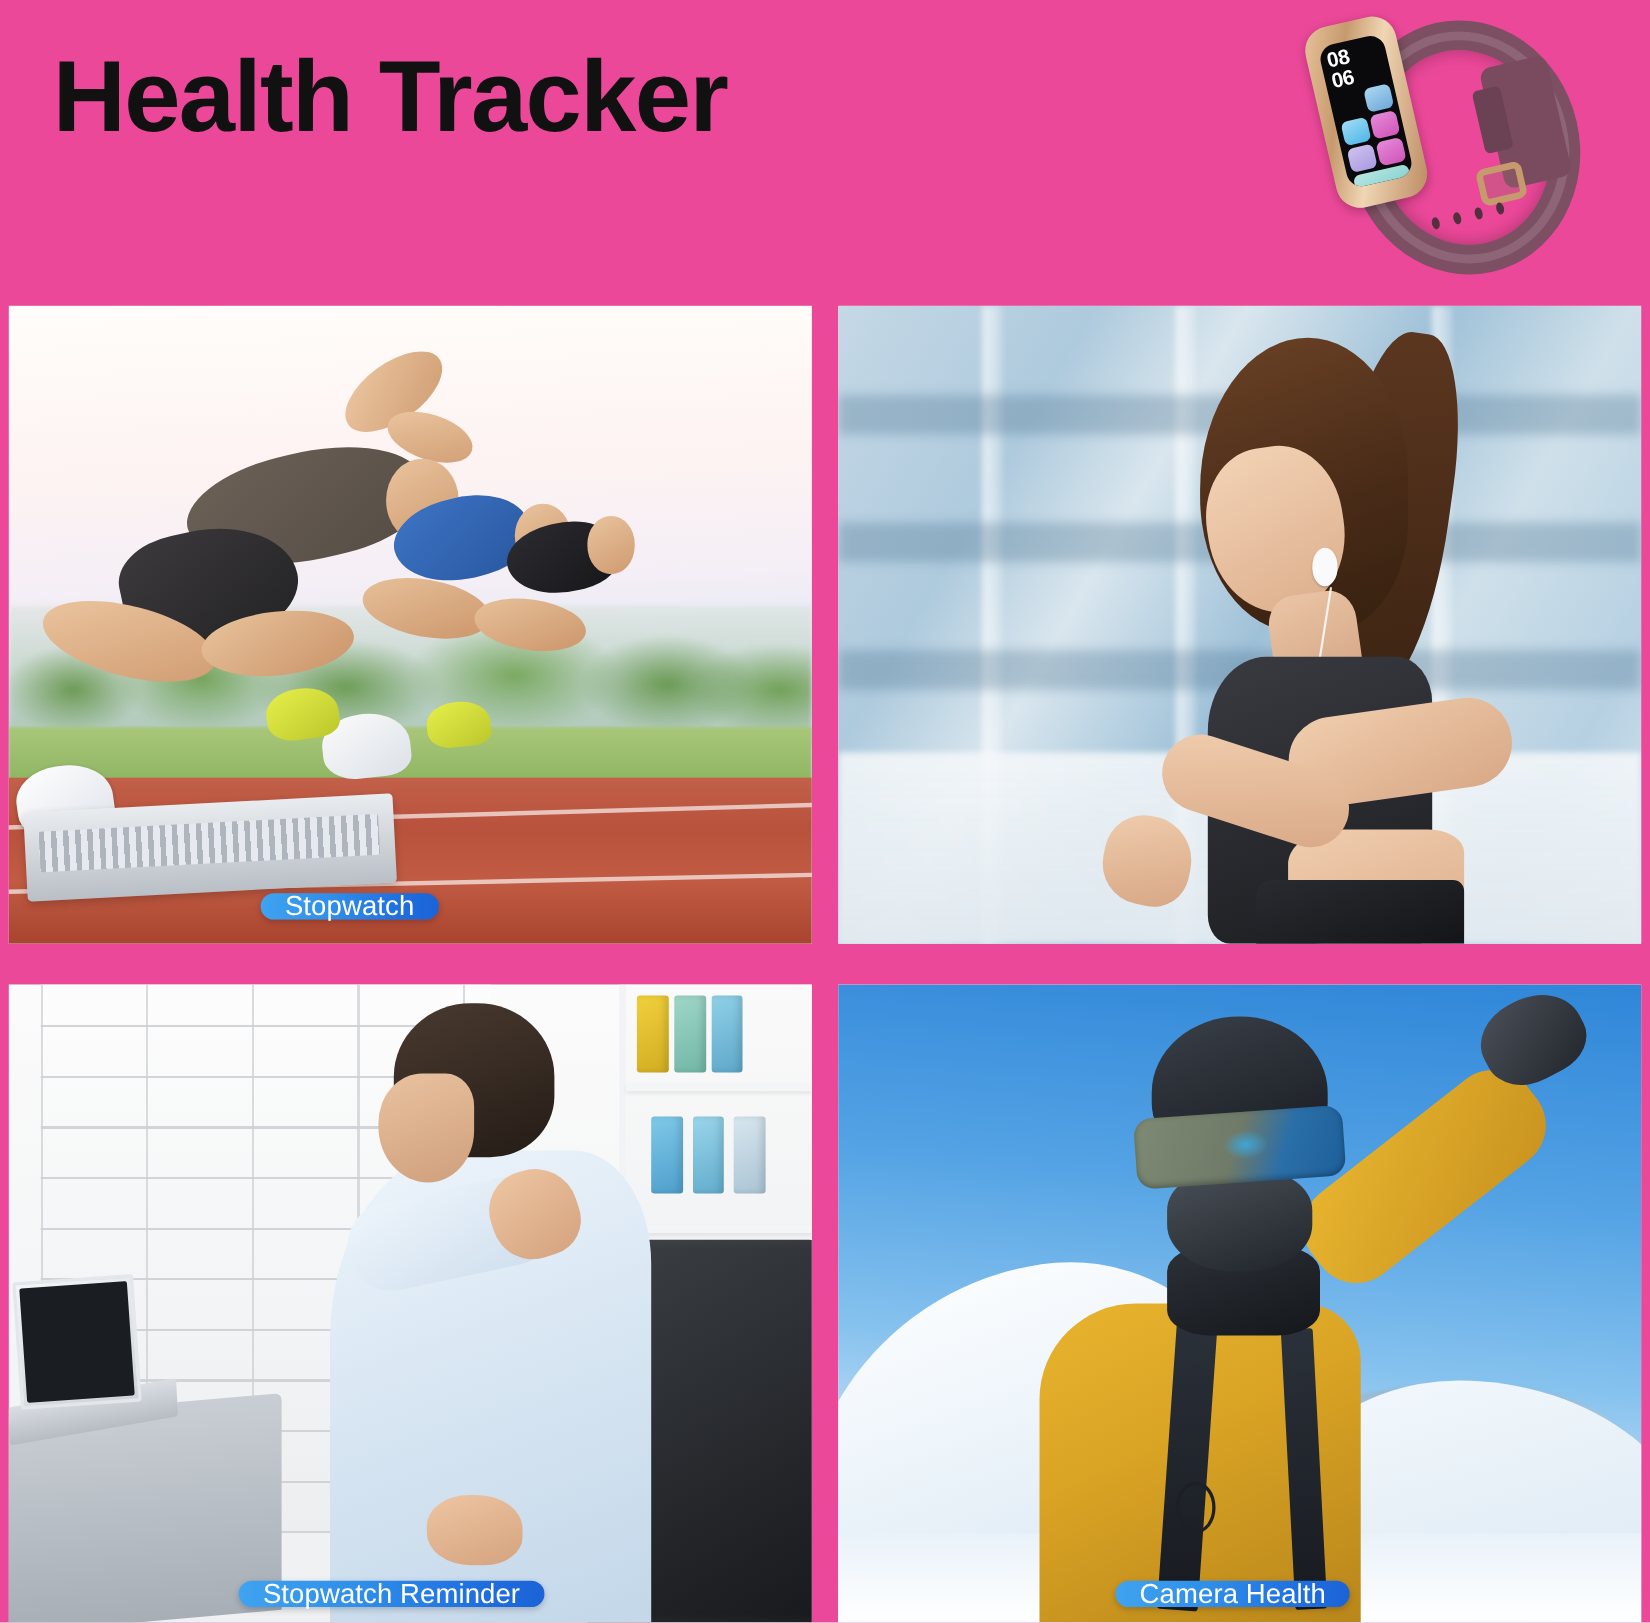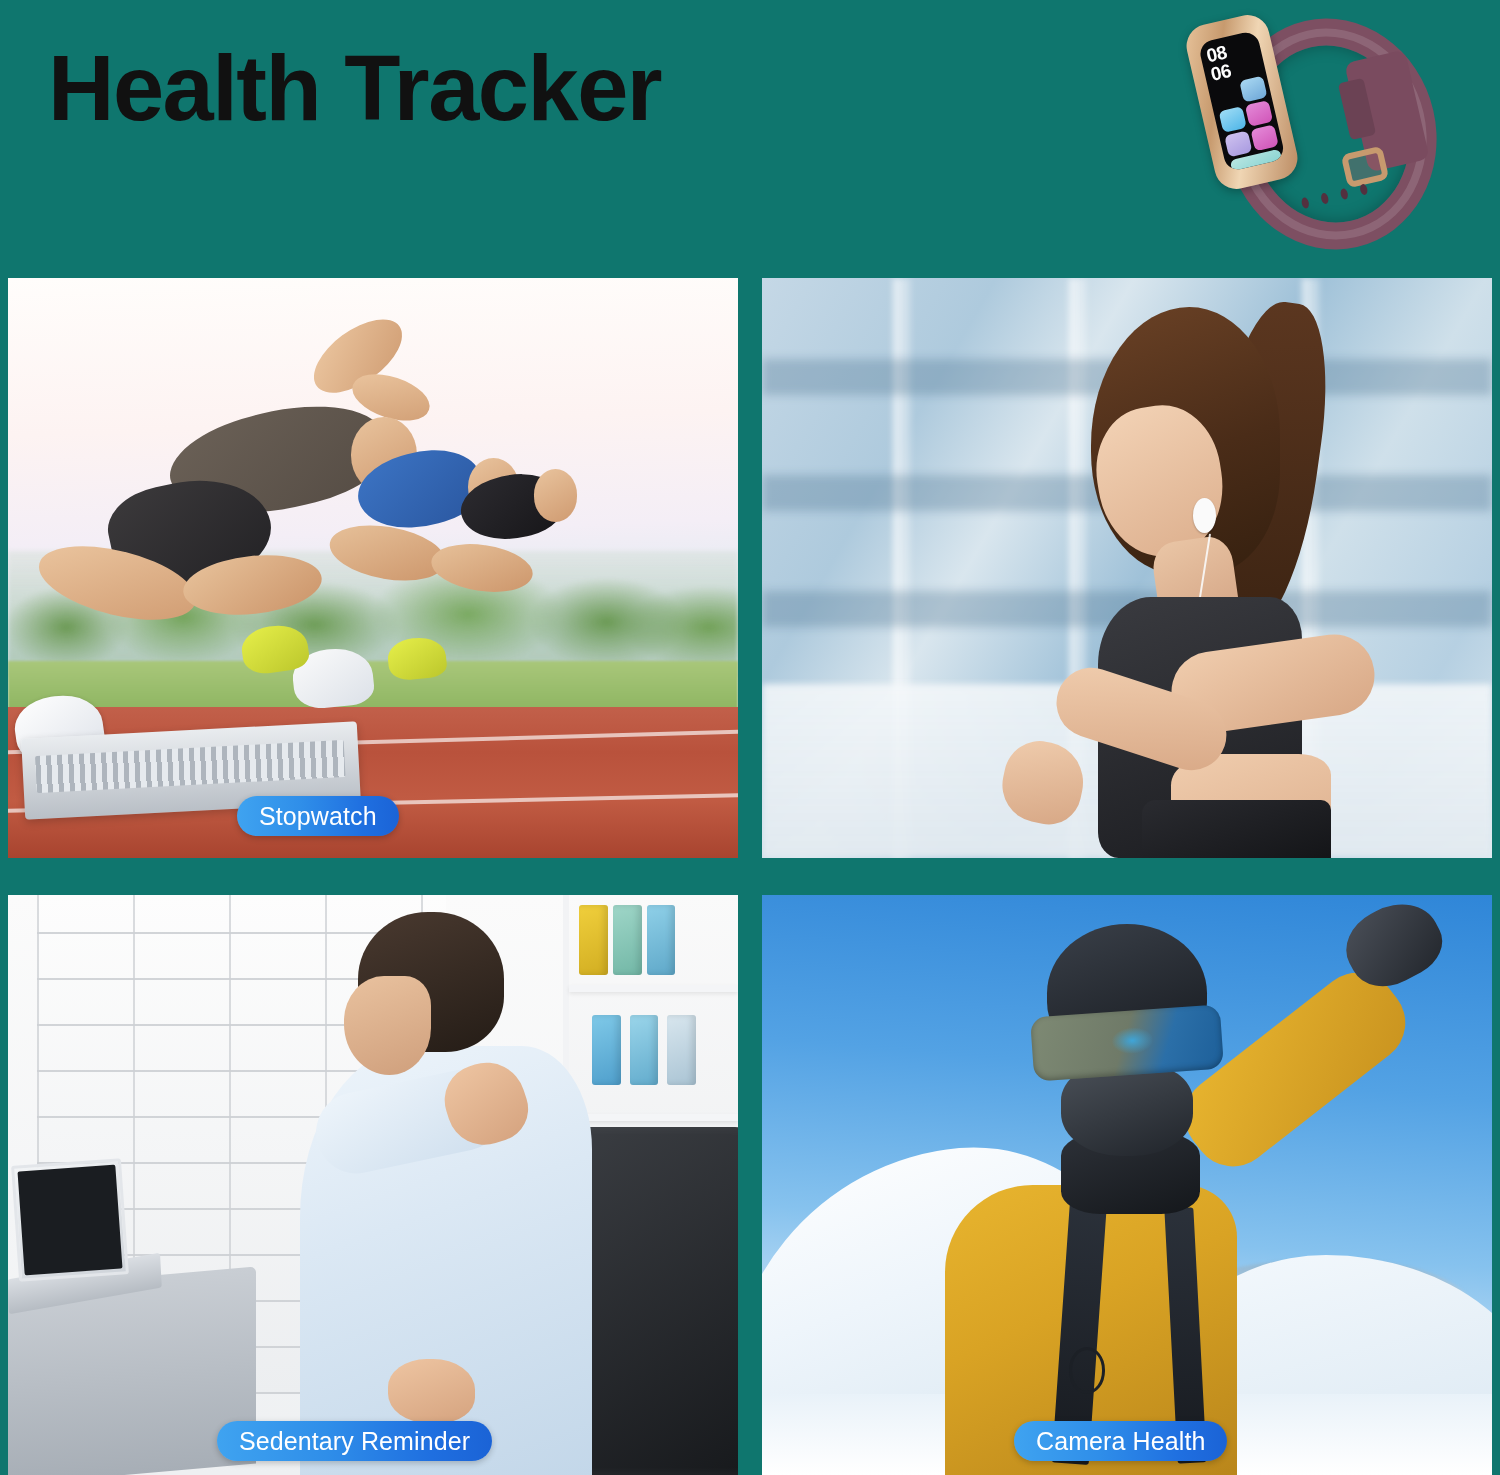--- a/index.html
+++ b/index.html
@@ -10,21 +10,21 @@
     height: 1475px;
     background: #ffffff;
     font-family: "Liberation Sans", sans-serif;
     overflow: hidden;
   }
 
   .page {
     position: relative;
     width: 1500px;
     height: 1475px;
-    background: #0f766e;
+    background: #ec4899;
   }
 
   
   .header {
     position: absolute;
     left: 0; top: 0;
     width: 1180px;
     height: 270px;
     padding: 40px 0 0 48px;
   }
@@ -513,21 +513,21 @@
     border: 3px solid #1c2026;
     border-radius: 50%;
   }
 
   
   .badge {
     position: absolute;
     display: inline-flex;
     align-items: center;
     justify-content: center;
-    height: 40px;
+    height: 24px;
     padding: 0 22px;
     border-radius: 20px;
     background: linear-gradient(90deg, #3fa3f0 0%, #2f8ee9 40%, #1f6fe0 78%, #1b63d6 100%);
     color: #ffffff;
     font-size: 25px;
     font-weight: 400;
     letter-spacing: 0.1px;
     white-space: nowrap;
     box-shadow: 0 2px 6px rgba(0,0,0,.22);
   }
@@ -661,21 +661,21 @@
         <div class="m-body"></div>
         <div class="m-head"></div>
         <div class="m-face"></div>
         <div class="m-arm"></div>
         <div class="m-hand"></div>
         <div class="m-hand2"></div>
         <div class="desk"></div>
         <div class="laptop-base"></div>
         <div class="laptop-lid"></div>
       </div>
-      <div class="badge b-bl">Sedentary Reminder</div>
+      <div class="badge b-bl">Stopwatch Reminder</div>
     </div>
 
     <div class="panel p-br">
       <div class="scene">
         <div class="sky4"></div>
         <div class="mtn-far"></div>
         <div class="mtn-left"></div>
         <div class="mtn-right"></div>
         <div class="snow-fg"></div>
         <div class="sb-arm"></div>

